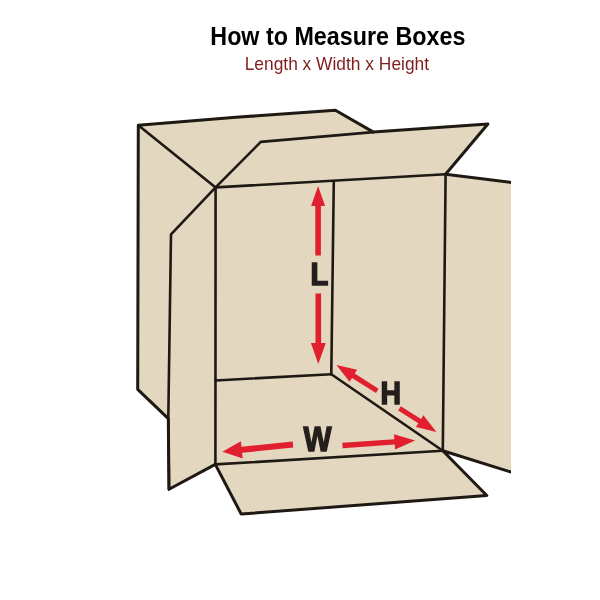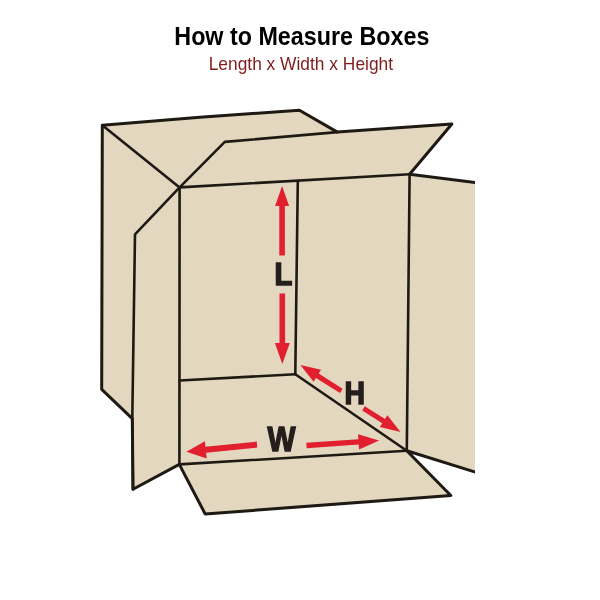--- a/index.html
+++ b/index.html
@@ -1,17 +1,17 @@
 <!DOCTYPE html>
 <html><head>
 <meta charset="utf-8">
 <style>
   html,body{margin:0;padding:0;background:#ffffff;}
   .page{position:relative;width:475px;height:600px;background:#ffffff;overflow:hidden;
-        font-family:"Liberation Sans",sans-serif;}
+        font-family:"Liberation Sans",sans-serif;margin-left:36px;}
   .title{position:absolute;top:27px;left:1.9px;width:600px;text-align:center;
          font-weight:bold;font-size:25px;line-height:18px;color:#000;}
   .title span{display:inline-block;transform:scaleX(0.932);transform-origin:center;white-space:nowrap;}
   .subtitle{position:absolute;top:56.5px;left:0.9px;width:600px;text-align:center;
          font-size:19px;line-height:14px;color:#7f1d1d;}
   .subtitle span{display:inline-block;transform:scaleX(0.914);transform-origin:center;white-space:nowrap;}
 </style>
 </head>
 <body>
 <div class="page">

